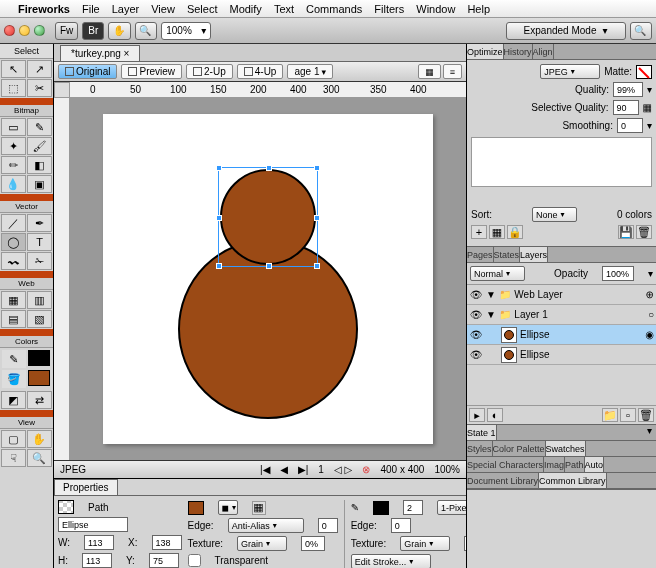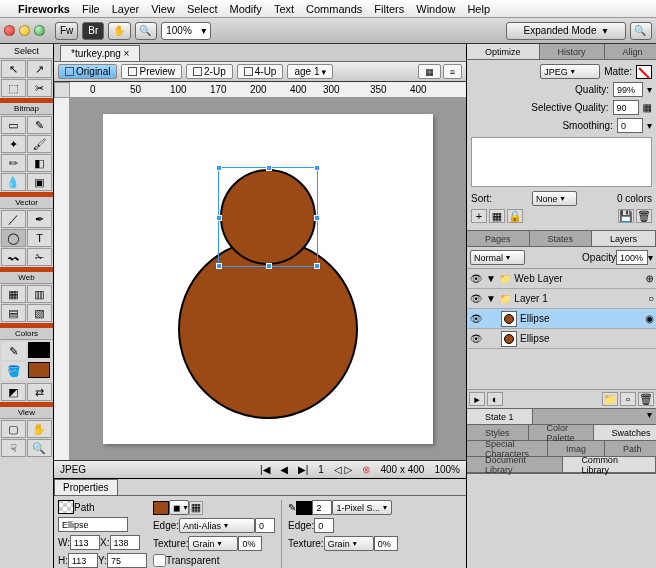--- a/index.html
+++ b/index.html
@@ -17,21 +17,21 @@
 .tbbtn{height:18px;min-width:22px;padding:0 4px;background:linear-gradient(#f8f8f8,#ccc);border:1px solid #666;border-radius:3px;display:inline-flex;align-items:center;justify-content:center;font-size:10px}
 .tbbtn.dark{background:#333;color:#fff}
 .tbbtn.sel{background:linear-gradient(#eee,#bbb)}
 .zoomfield{width:50px;height:18px;border:1px solid #666;background:#fff;border-radius:3px;display:flex;align-items:center;padding:0 4px}
 .expmode{margin-left:auto;display:flex;gap:4px}
 .main{display:flex;height:calc(568px - 18px - 26px)}
 .toolpanel{width:54px;background:#d4d4d4;border-right:1px solid #000;display:flex;flex-direction:column}
 .toolhdr{font-size:9px;text-align:center;padding:2px 0;border-bottom:1px solid #999;background:#ddd}
 .toolgrid{display:grid;grid-template-columns:1fr 1fr;gap:1px;padding:1px}
 .tool{height:18px;background:#ddd;border:1px solid #999;display:flex;align-items:center;justify-content:center;font-size:11px}
-.sect{font-size:8px;text-align:center;border-top:5px solid #c2410c;border-bottom:1px solid #999;background:#ccc;padding:1px 0}
+.sect{font-size:8px;text-align:center;border-top:7px solid #c2410c;border-bottom:1px solid #999;background:#ccc;padding:1px 0}
 .swatches{display:grid;grid-template-columns:1fr 1fr;gap:2px;padding:2px}
 .sw{width:22px;height:16px;border:1px solid #000}
 .center{flex:1;display:flex;flex-direction:column;min-width:0;background:#b8b8b8}
 .doctab{height:18px;background:#ccc;border-bottom:1px solid #666;display:flex;align-items:center}
 .doctab .tab{background:#eee;border:1px solid #666;border-bottom:none;padding:2px 10px;font-size:10px;margin-left:6px}
 .viewbar{height:20px;background:linear-gradient(#eee,#ccc);border-bottom:1px solid #333;display:flex;align-items:center;padding:0 4px;gap:4px}
 .vbtn{height:15px;padding:0 6px;border:1px solid #888;background:#f8f8f8;border-radius:2px;font-size:9px;display:flex;align-items:center;gap:2px}
 .vbtn .icon{width:9px;height:9px;border:1px solid #555}
 .vbtn.active{background:linear-gradient(#a8d8ff,#6bb6ee)}
 .rulerrow{display:flex;height:16px}
@@ -46,29 +46,29 @@
 .smallcircle{position:absolute;left:117px;top:55px;width:96px;height:96px;border-radius:50%;background:#9b4a15;border:2px solid #000}
 .selbox{position:absolute;left:115px;top:53px;width:100px;height:100px;border:1px solid #3399ff}
 .handle{position:absolute;width:6px;height:6px;background:#3399ff;border:1px solid #fff}
 .statusbar{height:18px;background:linear-gradient(#eee,#ccc);border-top:1px solid #333;display:flex;align-items:center;padding:0 6px;gap:10px;font-size:9px}
 .props{height:90px;background:#d4d4d4;border-top:1px solid #000;display:flex;flex-direction:column}
 .ptabs{height:18px;display:flex;border-bottom:1px solid #666}
 .ptab{padding:2px 8px;border:1px solid #666;border-bottom:none;background:#eee;font-size:10px;display:flex;align-items:center}
 .ptab.off{background:#bbb}
 .pbody{flex:1;display:flex;padding:4px;gap:6px}
 .pcol{display:flex;flex-direction:column;gap:3px}
-.prow{display:flex;align-items:center;gap:0;font-size:9px}
+.prow{display:flex;align-items:center;gap:14px;font-size:9px}
 .pfield{height:15px;border:1px solid #666;background:#fff;padding:0 3px;display:flex;align-items:center;font-size:9px}
 .pselect{height:15px;border:1px solid #666;background:linear-gradient(#fff,#ddd);padding:0 3px;display:flex;align-items:center;font-size:9px;border-radius:2px}
 .pselect::after{content:"▾";margin-left:3px;font-size:8px}
 .psw{width:16px;height:14px;border:1px solid #000}
 .rpanel{width:190px;background:#d4d4d4;border-left:1px solid #000;display:flex;flex-direction:column;overflow:hidden}
 .panelgroup{border-bottom:1px solid #666}
 .paneltabs{height:16px;display:flex;background:#aaa;border-bottom:1px solid #666}
-.paneltab{padding:1px 18px;border-right:1px solid #666;background:#ddd;font-size:9px;display:flex;align-items:center}
+.paneltab{padding:1px 0;border-right:1px solid #666;background:#ddd;font-size:9px;display:flex;align-items:center}
 .paneltab.off{background:#aaa;color:#333}
 .panelbody{padding:4px;font-size:9px}
 .prow2{display:flex;align-items:center;gap:4px;margin-bottom:3px;justify-content:flex-end}
 .layerrow{display:flex;align-items:center;height:20px;border-bottom:1px solid #aaa;gap:3px;padding:0 2px}
 .layerrow.sel{background:#aad4f5}
 .eyecol{width:14px;text-align:center}
 .layerthumb{width:16px;height:16px;border:1px solid #666;background:#fff;display:flex;align-items:center;justify-content:center}
 .layerthumb .dot{width:10px;height:10px;border-radius:50%;background:#9b4a15;border:1px solid #000}
 input,select{font-size:9px}
 </style>
@@ -196,21 +196,21 @@
         <div class="vbtn">▦</div>
         <div class="vbtn">≡</div>
       </div>
     </div>
     <div class="rulerrow">
       <div class="rcorner"></div>
       <div class="hruler">
         <span style="left:20px">0</span>
           <span style="left:60px">50</span>
           <span style="left:100px">100</span>
-          <span style="left:140px">170</span>
+          <span style="left:140px">150</span>
           <span style="left:180px">200</span>
           <span style="left:220px">400</span>
           <span style="left:253px">300</span>
           <span style="left:300px">350</span>
           <span style="left:340px">400</span>
       </div>
     </div>
     <div class="canvaswrap">
       <div class="vruler"></div>
       <div class="canvas">
@@ -258,21 +258,21 @@
           <div class="prow">
               <span>W:</span>
               <div class="pfield" style="width:30px">113</div>
               <span>X:</span>
               <div class="pfield" style="width:30px">138</div>
             </div>
           <div class="prow">
               <span>H:</span>
               <div class="pfield" style="width:30px">113</div>
               <span>Y:</span>
-              <div class="pfield" style="width:40px">75</div>
+              <div class="pfield" style="width:30px">75</div>
             </div>
         </div>
         <div class="pcol">
           <div class="prow">
               <div class="psw" style="background:#9b4a15"></div>
               <div class="pselect" style="width:20px">◼</div>
               <div class="tool" style="width:14px;height:14px">▦</div>
             </div>
           <div class="prow">
               <span>Edge:</span>
@@ -297,20 +297,23 @@
               <div class="pselect" style="width:60px">1-Pixel S...</div>
             </div>
           <div class="prow">
               <span>Edge:</span>
               <div class="pfield" style="width:20px">0</div>
             </div>
           <div class="prow">
               <span>Texture:</span>
               <div class="pselect" style="width:50px">Grain</div>
               <div class="pfield" style="width:24px">0%</div>
+            </div>
+          <div class="prow">
+              <div class="pselect" style="width:80px">Edit Stroke...</div>
             </div>
         </div>
       </div>
     </div>
   </div>
 
   <div class="rpanel">
     <div class="panelgroup">
       <div class="paneltabs">
         <div class="paneltab">Optimize</div>
@@ -334,21 +337,21 @@
             <span>Selective Quality:</span>
             <div class="pfield" style="width:26px">90</div>
             <span>▦</span>
           </div>
         <div class="prow2">
             <span>Smoothing:</span>
             <div class="pfield" style="width:26px">0</div>
             <span>▾</span>
           </div>
         <div style="height:50px;background:#fff;border:1px solid #999;margin-top:4px"></div>
-        <div class="prow2" style="justify-content:space-between;margin-top:4px">
+        <div class="prow2" style="justify-content:space-between;margin-top:20px">
             <span>Sort:</span>
             <div class="pselect" style="width:45px">None</div>
             <span>0 colors</span>
           </div>
         <div class="prow2" style="justify-content:flex-start;gap:2px">
           <div class="tool" style="width:16px;height:14px">+</div>
           <div class="tool" style="width:16px;height:14px">▦</div>
           <div class="tool" style="width:16px;height:14px">🔒</div>
           <div class="tool" style="width:16px;height:14px;margin-left:auto">💾</div>
           <div class="tool" style="width:16px;height:14px">🗑</div>

